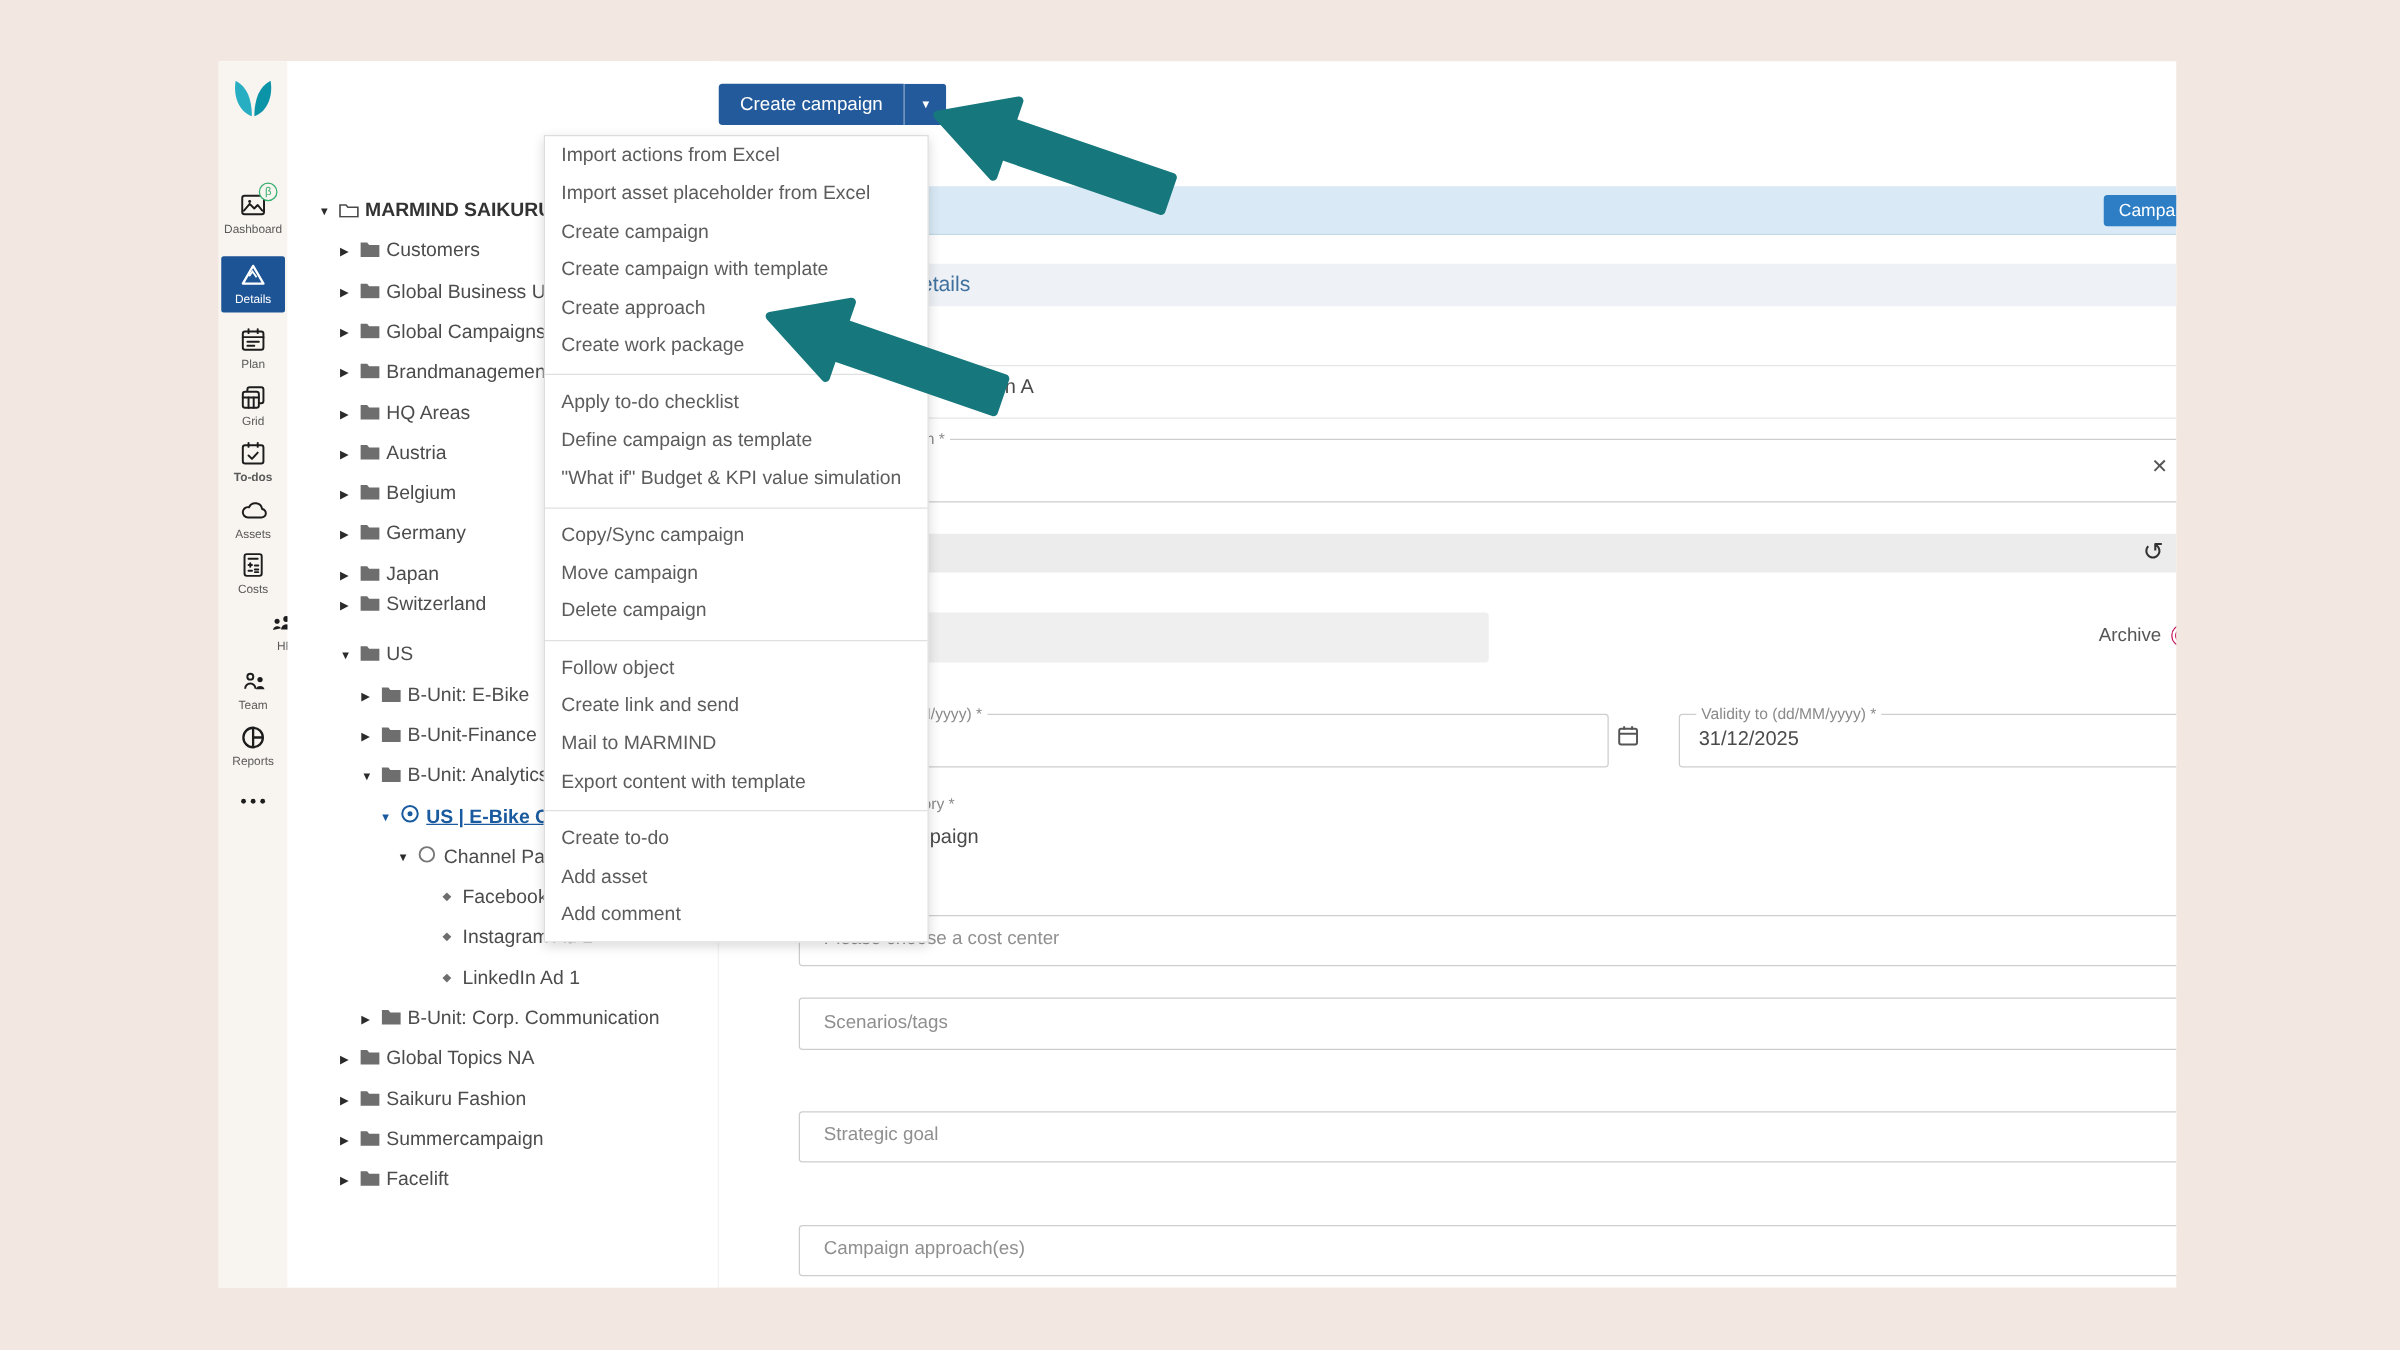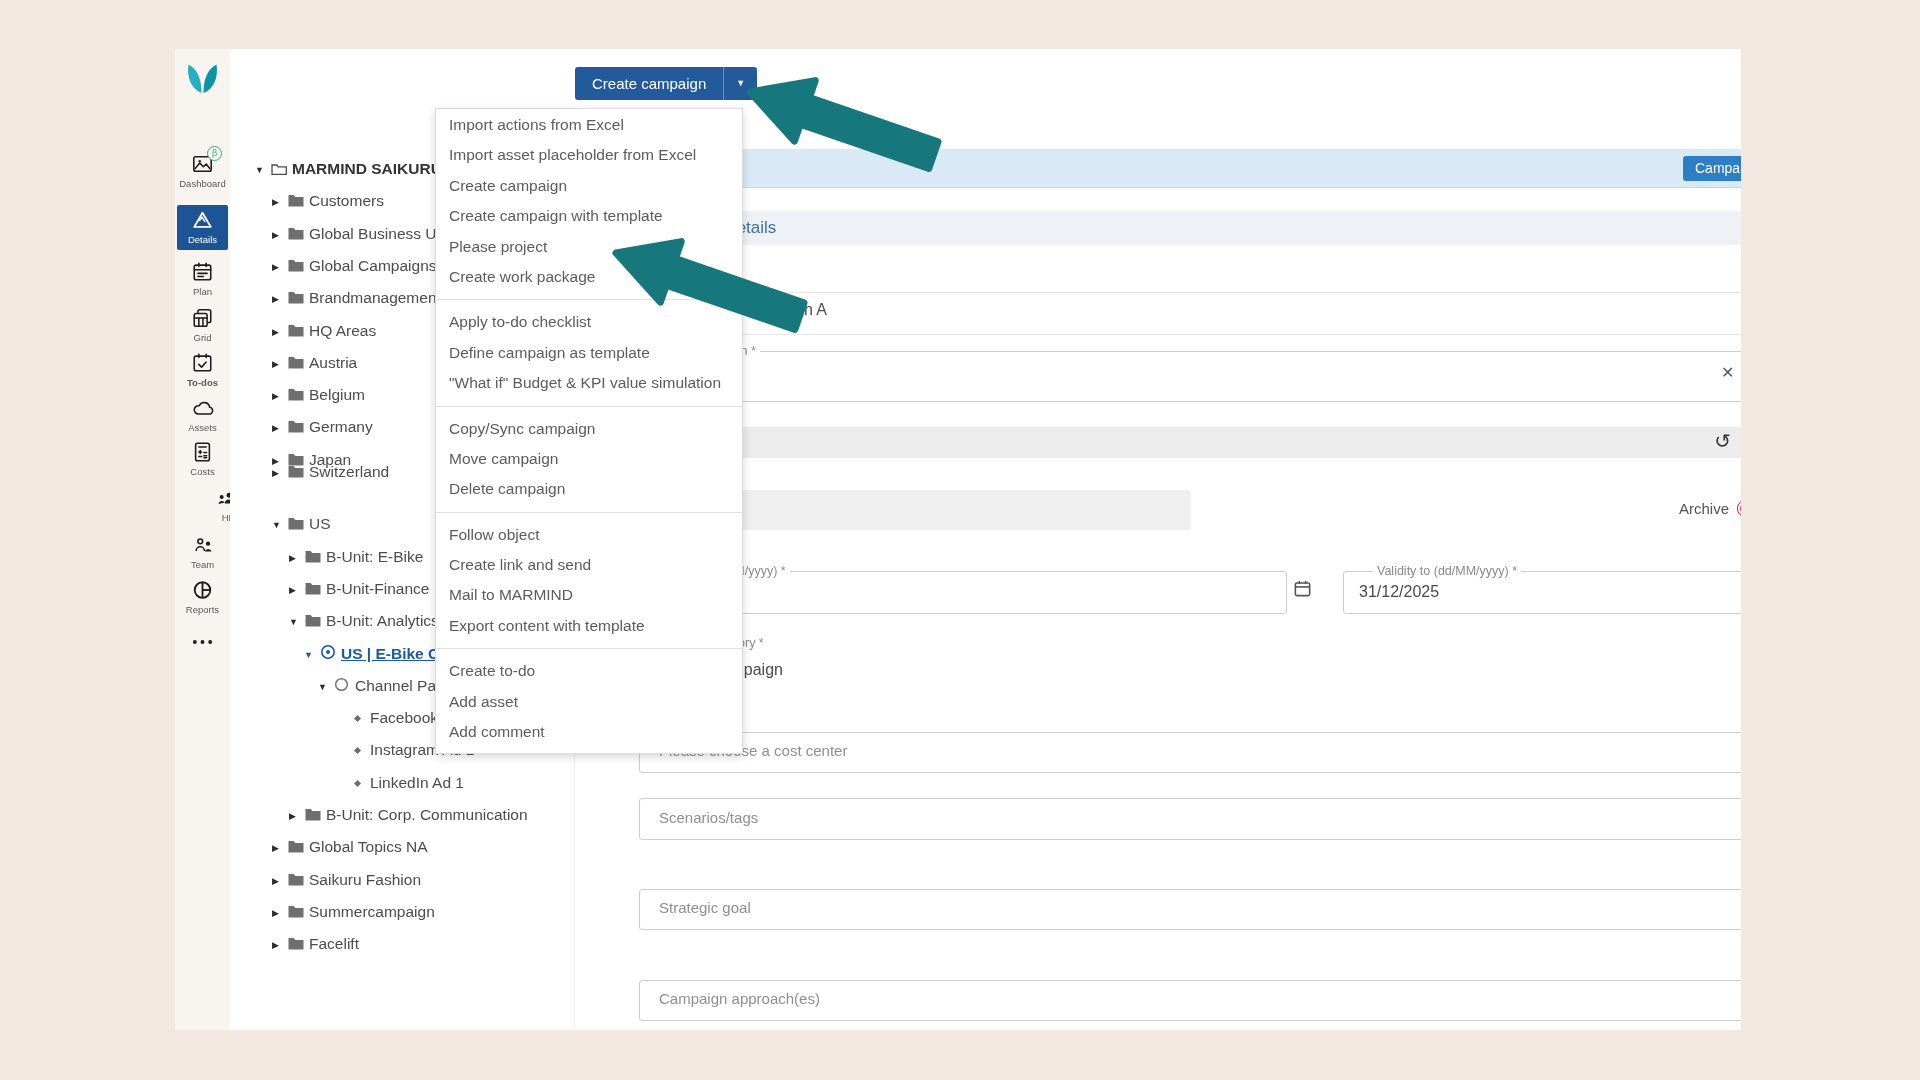--- a/index.html
+++ b/index.html
@@ -213,21 +213,21 @@
             </svg></span><span>Austria</span></div>
         <div class="trow" style="top: 335.1px; left: 42px;"><span class="caret">▶</span><span class="ticon"><svg width="16" height="13" viewBox="0 0 16 13">
               <path d="M.5 1 h5.2 l1.6 2 h8.2 v9.5 h-15 Z" fill="#6e6e6e"></path>
             </svg></span><span>Belgium</span></div>
         <div class="trow" style="top: 367.4px; left: 42px;"><span class="caret">▶</span><span class="ticon"><svg width="16" height="13" viewBox="0 0 16 13">
               <path d="M.5 1 h5.2 l1.6 2 h8.2 v9.5 h-15 Z" fill="#6e6e6e"></path>
             </svg></span><span>Germany</span></div>
         <div class="trow" style="top: 399.7px; left: 42px;"><span class="caret">▶</span><span class="ticon"><svg width="16" height="13" viewBox="0 0 16 13">
               <path d="M.5 1 h5.2 l1.6 2 h8.2 v9.5 h-15 Z" fill="#6e6e6e"></path>
             </svg></span><span>Japan</span></div>
-        <div class="trow" style="top: 412px; left: 42px;"><span class="caret">▶</span><span class="ticon"><svg width="16" height="13" viewBox="0 0 16 13">
+        <div class="trow" style="top: 424px; left: 42px;"><span class="caret">▶</span><span class="ticon"><svg width="16" height="13" viewBox="0 0 16 13">
               <path d="M.5 1 h5.2 l1.6 2 h8.2 v9.5 h-15 Z" fill="#6e6e6e"></path>
             </svg></span><span>Switzerland</span></div>
         <div class="trow" style="top: 464.3px; left: 42px;"><span class="caret">▼</span><span class="ticon"><svg width="16" height="13" viewBox="0 0 16 13">
               <path d="M.5 1 h5.2 l1.6 2 h8.2 v9.5 h-15 Z" fill="#6e6e6e"></path>
             </svg></span><span>US</span></div>
         <div class="trow" style="top: 496.6px; left: 59px;"><span class="caret">▶</span><span class="ticon"><svg width="16" height="13" viewBox="0 0 16 13">
               <path d="M.5 1 h5.2 l1.6 2 h8.2 v9.5 h-15 Z" fill="#6e6e6e"></path>
             </svg></span><span>B-Unit: E-Bike</span></div>
         <div class="trow" style="top: 528.9px; left: 59px;"><span class="caret">▶</span><span class="ticon"><svg width="16" height="13" viewBox="0 0 16 13">
               <path d="M.5 1 h5.2 l1.6 2 h8.2 v9.5 h-15 Z" fill="#6e6e6e"></path>
@@ -297,21 +297,21 @@
   <div class="flabel" style="left:452px;top:515px;">Validity from (dd/MM/yyyy) *</div>
   <div class="cal">
     <svg width="19" height="19" viewBox="0 0 24 24" fill="none" stroke="#555" stroke-width="2">
       <rect x="3" y="5" width="18" height="16" rx="2"></rect>
         <line x1="3" y1="10" x2="21" y2="10"></line>
       <line x1="8" y1="2.5" x2="8" y2="6"></line>
         <line x1="16" y1="2.5" x2="16" y2="6"></line>
     </svg>
   </div>
   <div class="fbox" style="left:1168px;top:522px;width:407px;height:41px;"></div>
-  <div class="flabel" style="left:1182px;top:515px;margin-left:16px;">Validity to (dd/MM/yyyy) *</div>
+  <div class="flabel" style="left:1182px;top:515px;">Validity to (dd/MM/yyyy) *</div>
   <div class="val" style="left:1184px;top:534px;">31/12/2025</div>
 
   <div class="flabel" style="left:468px;top:587px;background:transparent;">Campaign category *</div>
   <div class="val" style="left:535px;top:612px;">Campaign</div>
 
   <div class="fbox" style="left:464px;top:683px;width:1111px;height:39px;">
     <div class="placeholder" style="margin:9px 0 0 19px;">Please choose a cost center</div>
   </div>
   <div class="fbox" style="left:464px;top:749px;width:1111px;height:40px;">
     <div class="placeholder" style="margin:10px 0 0 19px;">Scenarios/tags</div>
@@ -321,21 +321,21 @@
   </div>
   <div class="fbox" style="left:464px;top:840px;width:1111px;height:39px;">
     <div class="placeholder" style="margin:9px 0 0 19px;">Strategic goal</div>
   </div>
 
   <div class="menu" id="dropdown-menu">
       <div class="mitem">Import actions from Excel</div>
       <div class="mitem">Import asset placeholder from Excel</div>
       <div class="mitem">Create campaign</div>
       <div class="mitem">Create campaign with template</div>
-      <div class="mitem">Please project</div>
+      <div class="mitem">Create approach</div>
       <div class="mitem">Create work package</div>
       <div class="mdiv"></div>
       <div class="mitem">Apply to-do checklist</div>
       <div class="mitem">Define campaign as template</div>
       <div class="mitem">"What if" Budget &amp; KPI value simulation</div>
       <div class="mdiv"></div>
       <div class="mitem">Copy/Sync campaign</div>
       <div class="mitem">Move campaign</div>
       <div class="mitem">Delete campaign</div>
       <div class="mdiv"></div>

